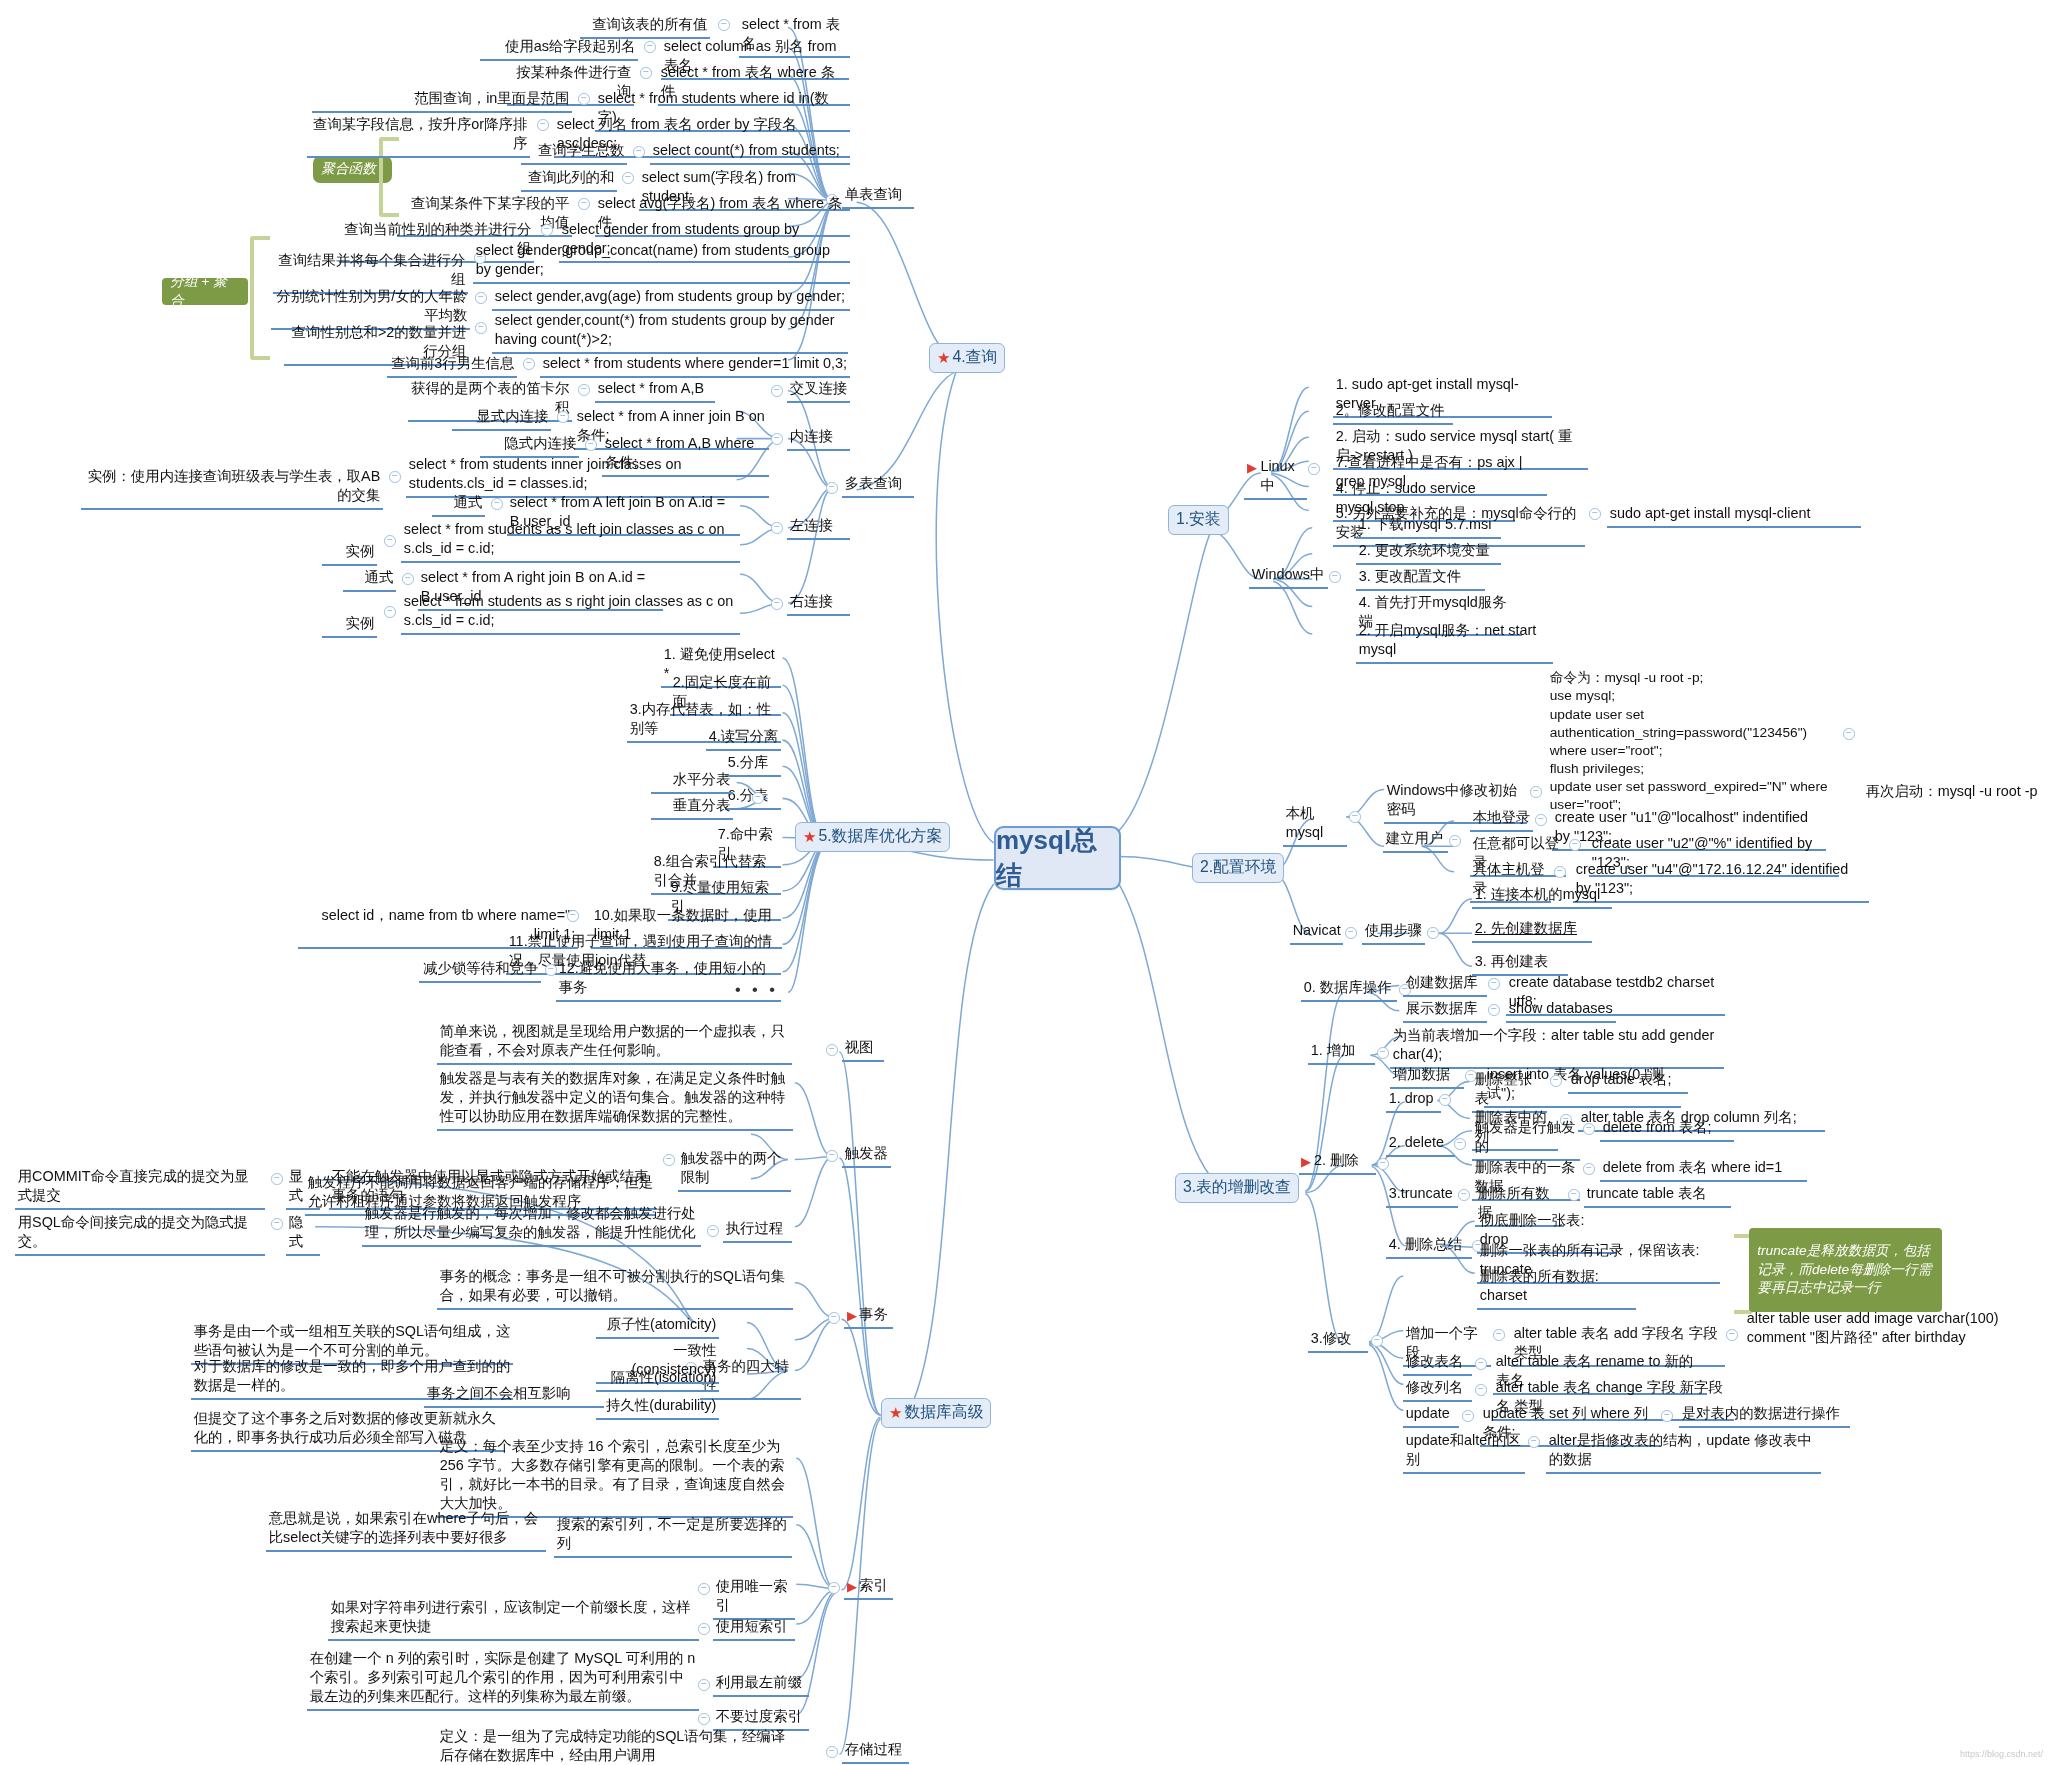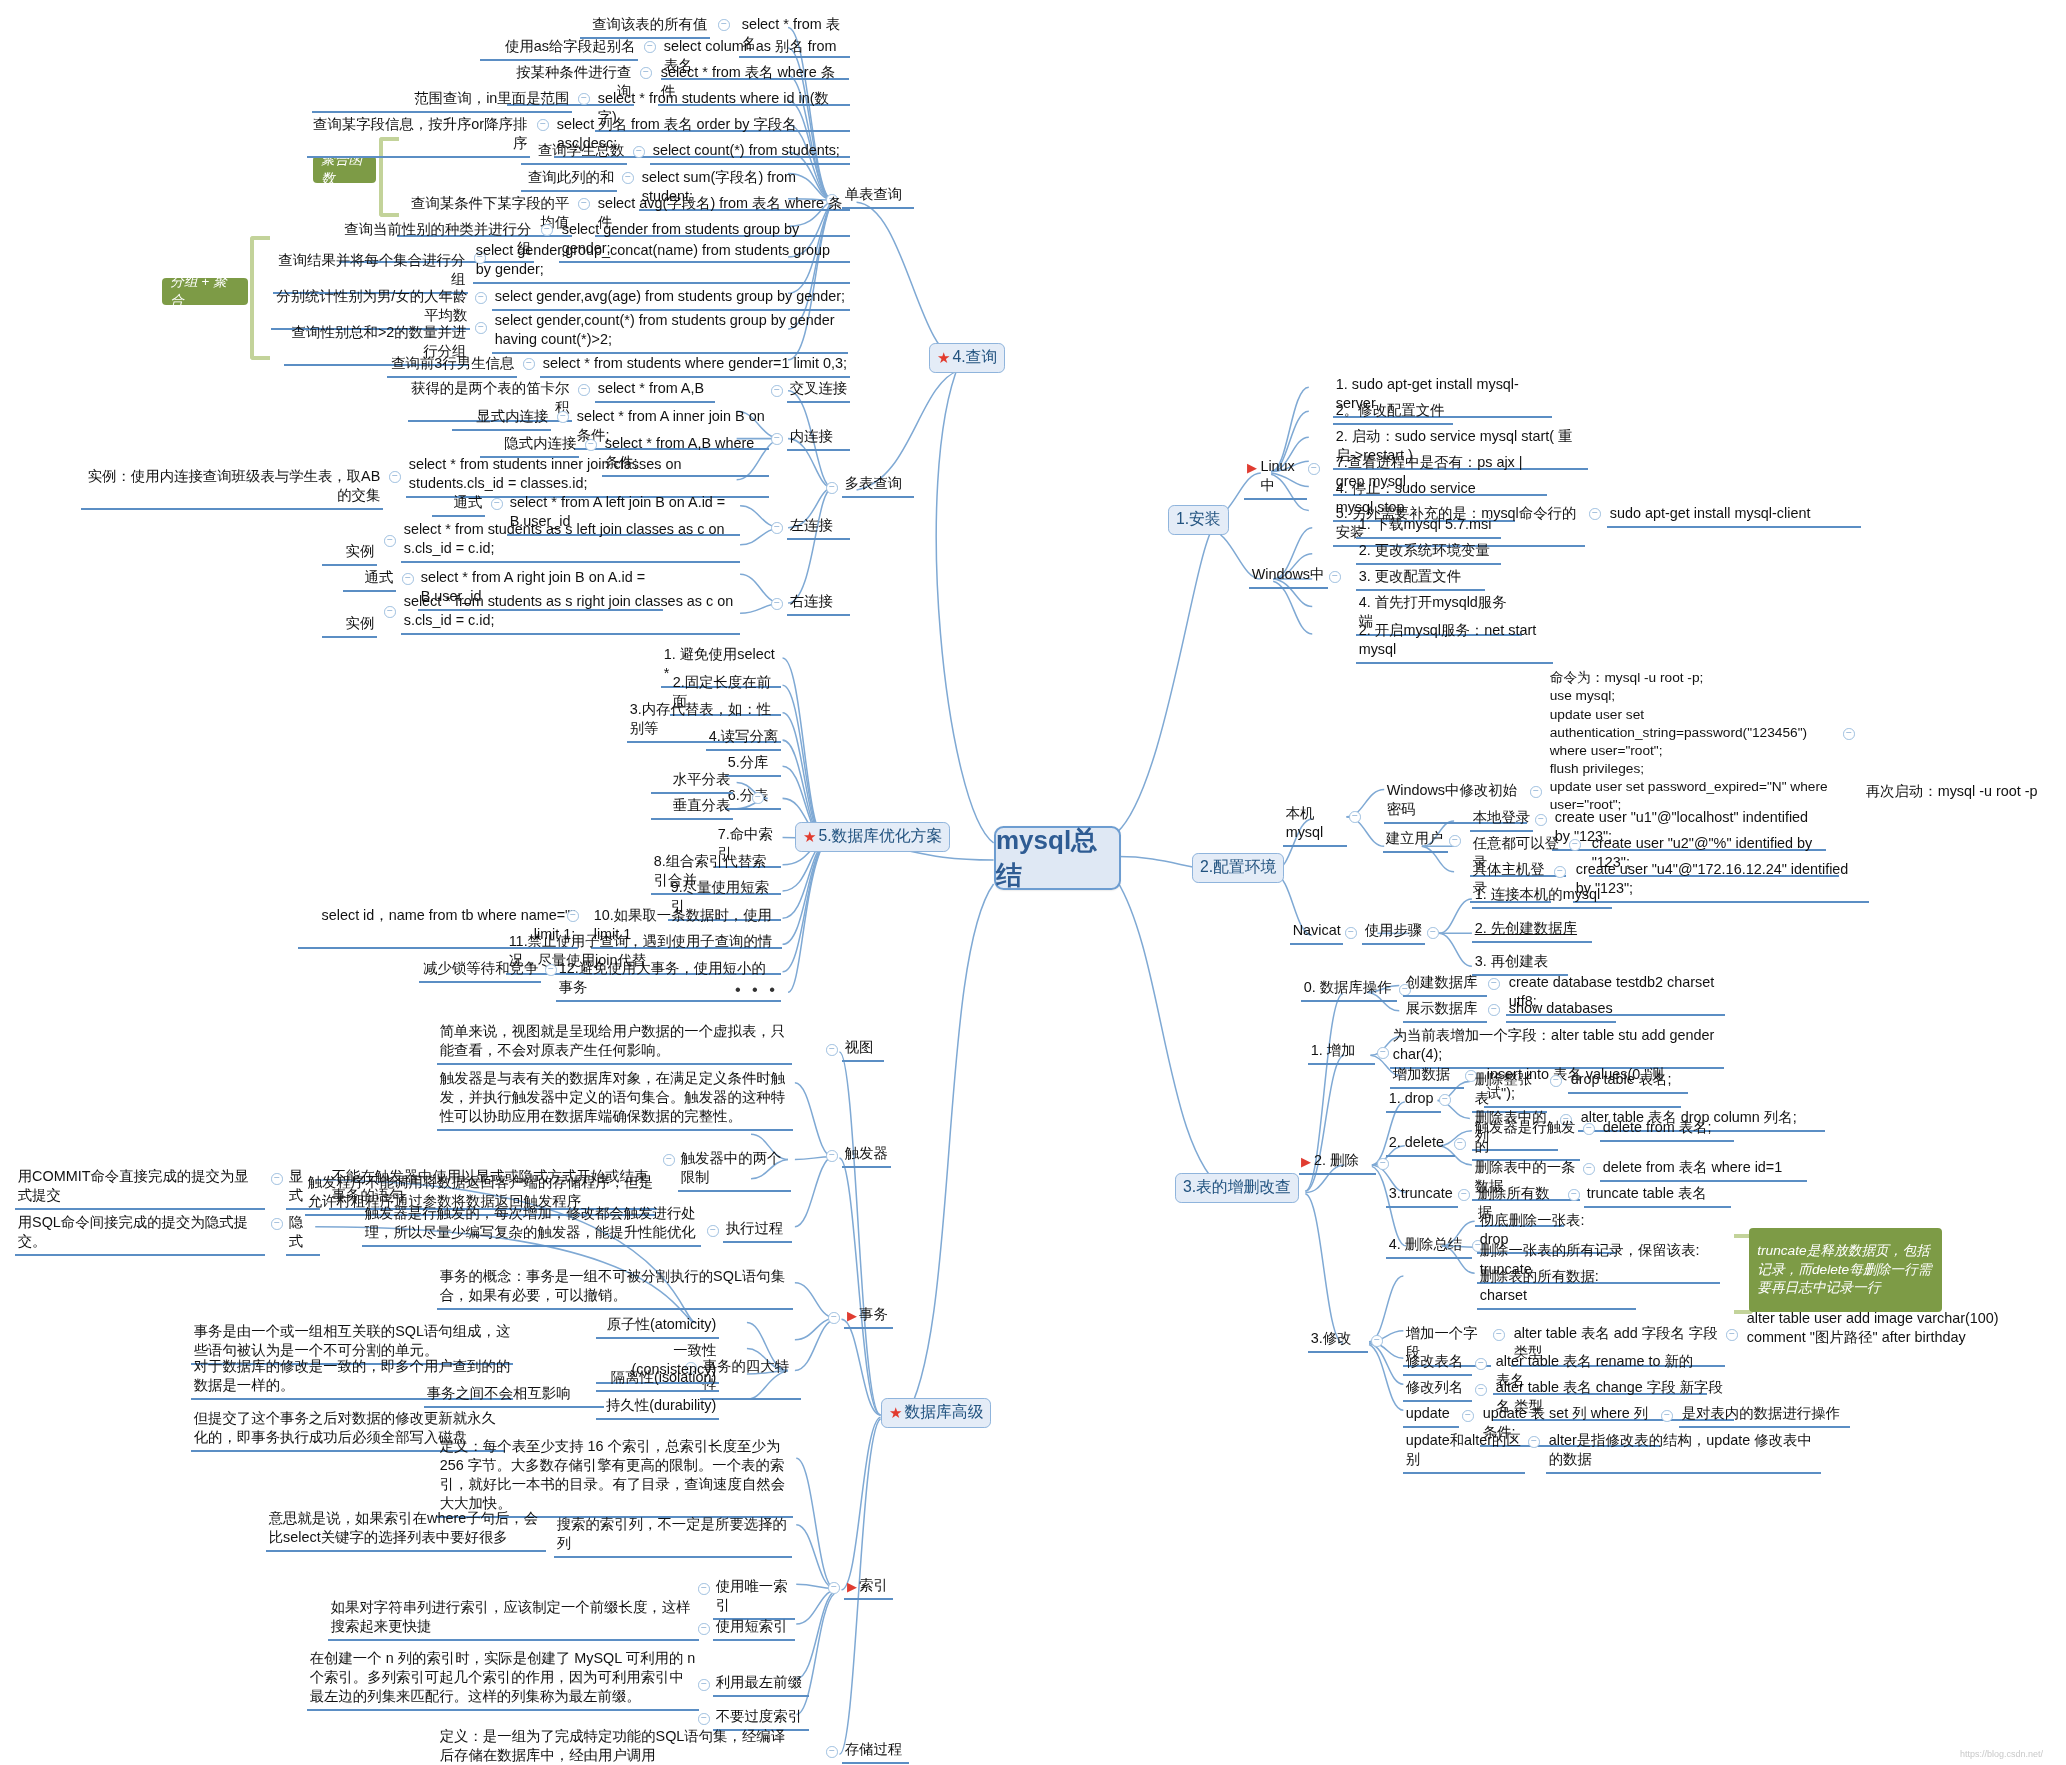--- a/index.html
+++ b/index.html
@@ -236,21 +236,21 @@
   <div class="mbox star" style="left:881px;top:1398px;">数据库高级</div>
   <div class="mbox" style="left:1168px;top:505px;">1.安装</div>
   <div class="mbox" style="left:1192px;top:853px;">2.配置环境</div>
   <div class="mbox" style="left:1175px;top:1173px;">3.表的增删改查</div>
 
   <div class="node u" style="left:842px;top:184px;width:72px;">单表查询</div>
   <div class="node u" style="left:842px;top:473px;width:72px;">多表查询</div>
   <div class="circ" style="left:826px;top:194px;"></div>
   <div class="circ" style="left:826px;top:482px;"></div>
 
-  <div class="green" style="left:313px;top:156px;width:63px;height:27.4px;">聚合函数</div>
+  <div class="green" style="left:313px;top:156px;width:79px;height:27.4px;border-radius:7px;">聚合函数</div>
   <div class="greenbracket" style="left:379px;top:137px;width:16.4px;height:72px;"></div>
   <div class="green" style="left:162px;top:278px;width:86px;height:27.4px;">分组 + 聚合</div>
   <div class="greenbracket" style="left:250px;top:236px;width:16.4px;height:116px;"></div>
 
   <div class="node u leftal" style="left:580px;top:13.7px;width:130px;">查询该表的所有值</div>
   <div class="circ" style="left:718px;top:19px;"></div>
   <div class="node u right" style="left:739px;top:13.7px;width:111px;">select * from 表名</div>
 
   <div class="node u leftal" style="left:480px;top:36px;width:158px;">使用as给字段起别名</div>
   <div class="circ" style="left:644px;top:41px;"></div>

